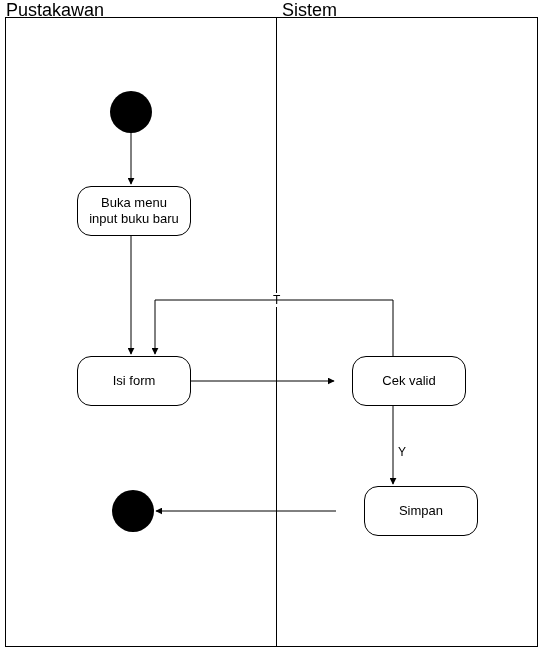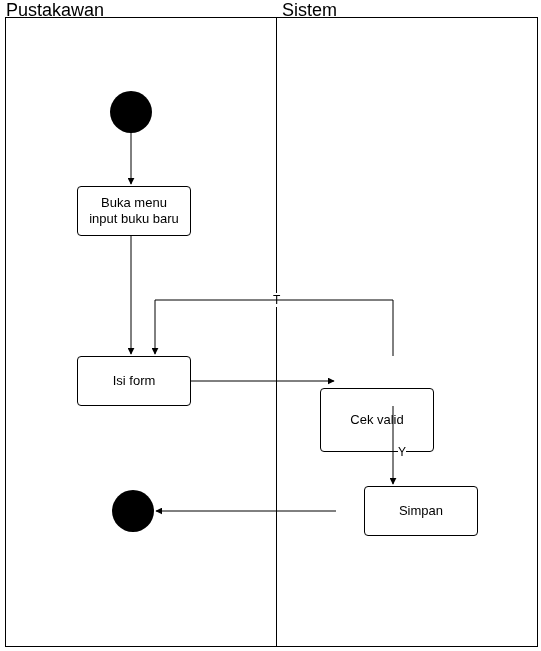--- a/index.html
+++ b/index.html
@@ -21,21 +21,21 @@
     font-size: 18px;
   }
   .lane-box {
     position: absolute;
     border: 1px solid #000;
     box-sizing: border-box;
   }
   .node {
     position: absolute;
     border: 1px solid #000;
-    border-radius: 4px;
+    border-radius: 14px;
     background: #fff;
     display: flex;
     align-items: center;
     justify-content: center;
     text-align: center;
     box-sizing: border-box;
     padding: 4px 6px;
     line-height: 1.25;
   }
   .start-node, .end-node {
@@ -72,21 +72,21 @@
 
   <div class="node" style="left:77px; top:186px; width:114px; height:50px;">
     <span style="white-space:pre-line;">Buka menu
 input buku baru</span>
   </div>
 
   <div class="node" style="left:77px; top:356px; width:114px; height:50px;">
     <span>Isi form</span>
   </div>
 
-  <div class="node" style="left:320px; top:356px; width:114px; height:64px;margin-top:32px;">
+  <div class="node" style="left:352px; top:356px; width:114px; height:50px;">
     <span>Cek valid</span>
   </div>
 
   <div class="node" style="left:336px; top:486px; width:114px; height:50px;margin-left:28px;">
     <span>Simpan</span>
   </div>
 
   <div class="end-node" style="left:112px; top:490px; width:42px; height:42px;"></div>
 
   <div class="edge-label" style="left:273px; top:293px;">T</div>

